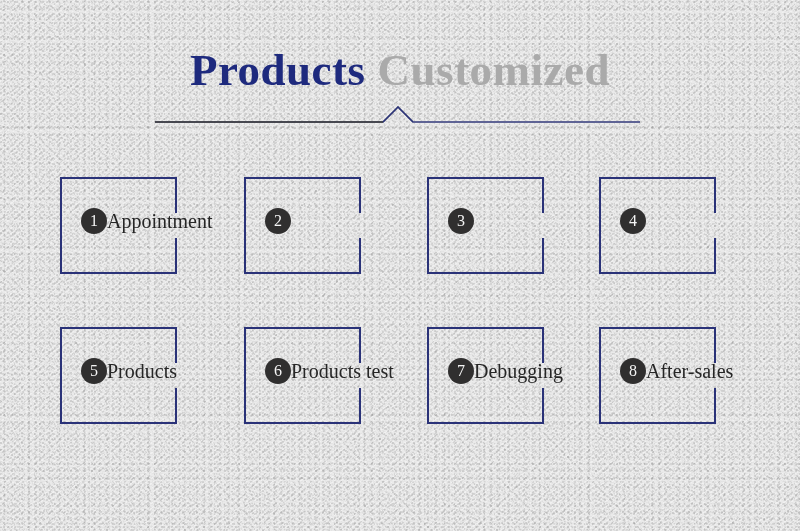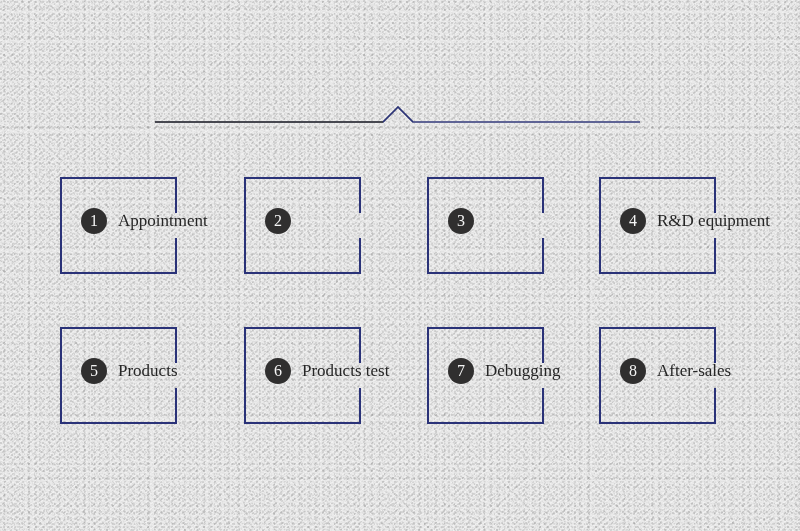--- a/index.html
+++ b/index.html
@@ -126,41 +126,45 @@
     border-radius: 50%;
     background: #302f2f;
     color: #f4f4f4;
     font-size: 16px;
     line-height: 26px;
     text-align: center;
     flex: 0 0 auto;
     font-family: "Liberation Serif", "DejaVu Serif", serif;
   }
   .step-label {
-    margin-left: 11px;
-    font-size: 17px;
+    font-size: 20px;
     line-height: 20px;
     color: #262626;
     font-family: "Liberation Serif", "DejaVu Serif", serif;
   }
 
   
   .col-0 { left: 60px; }
   .col-1 { left: 244px; }
   .col-2 { left: 427px; }
   .col-3 { left: 599px; }
 </style>
 </head>
 <body>
 
 <div id="noise-layer"></div>
 <div id="noise-layer2"></div>
 
 <div id="page">
 
+  <div id="heading-block">
+    <div id="page-title">
+      <span id="title-primary">Products</span><span id="title-secondary">Customized</span>
+    </div>
+  </div>
 
   <div id="divider">
     <svg width="485" height="28" viewBox="0 0 485 28" xmlns="http://www.w3.org/2000/svg">
       <path d="M0 22 L228 22 L243 7 L258 22 L485 22" fill="none" stroke="#4a4f7a" stroke-width="1.4"></path>
       <path d="M0 22 L228 22" fill="none" stroke="#3a3a3a" stroke-width="1.4"></path>
       <path d="M228 22 L243 7 L258 22" fill="none" stroke="#2a3278" stroke-width="1.4"></path>
       <path d="M258 22 L485 22" fill="none" stroke="#5a5f96" stroke-width="1.4"></path>
     </svg>
   </div>
 
@@ -185,21 +189,20 @@
       <div class="step-frame"></div>
       <div class="step-content">
         <div class="step-badge">3</div>
       </div>
     </div>
 
     <div class="step-item col-3">
       <div class="step-frame"></div>
       <div class="step-content">
         <div class="step-badge">4</div>
-        <div class="step-label">R&amp;D equipment</div>
       </div>
     </div>
 
   </div>
 
   <div class="step-row" id="step-row-2">
 
     <div class="step-item col-0">
       <div class="step-frame"></div>
       <div class="step-content">

